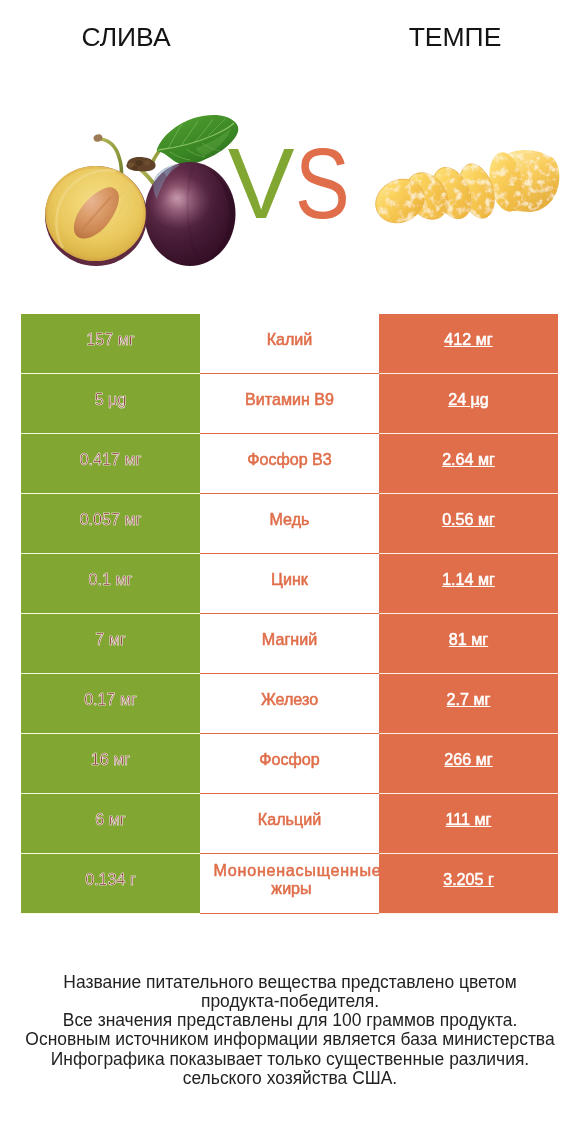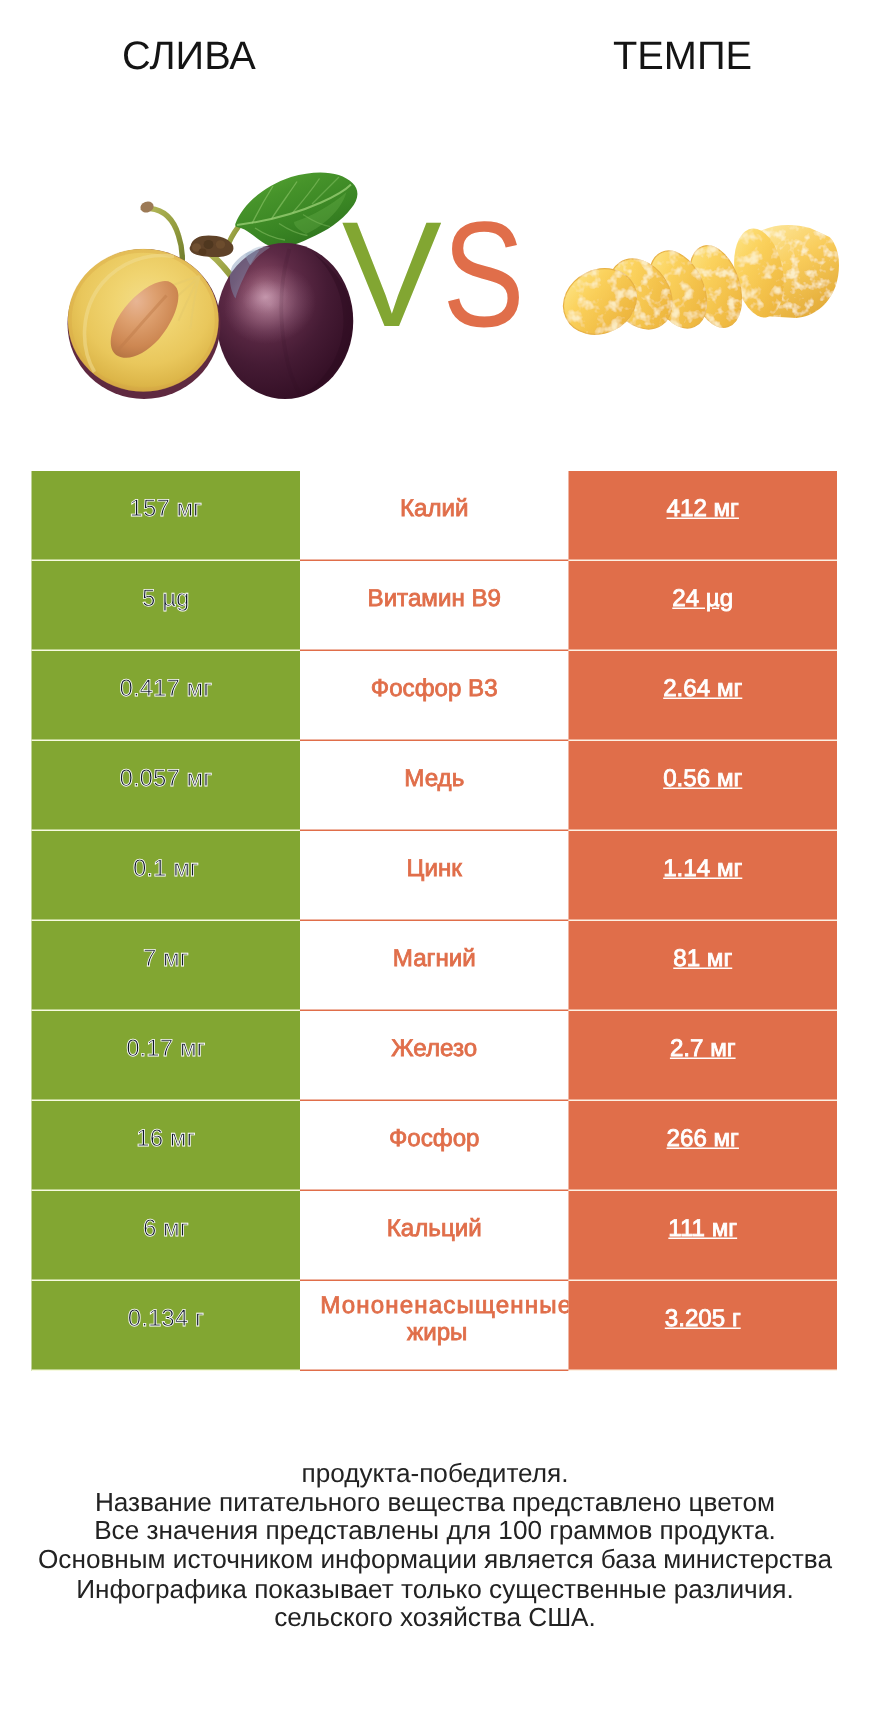--- a/index.html
+++ b/index.html
@@ -12,21 +12,21 @@
   .hdr-title.right{left:334px;width:242px;}
 
   .art{position:absolute;left:0;top:0;display:block;}
   .vs{position:absolute;left:4px;top:133px;width:571px;text-align:center;font-size:100px;line-height:100px;font-weight:400;}
   .vs .v{color:#82a632;}
   .vs .s{color:#e06e4a;display:inline-block;transform:scaleX(0.82);transform-origin:left center;margin-right:-10px;}
 
   .tbl{position:absolute;left:21px;top:314px;width:537px;}
   .row{display:flex;height:60px;}
   .cell{display:flex;align-items:center;justify-content:center;width:179px;box-sizing:border-box;font-size:16.1px;font-weight:400;text-align:center;line-height:18px;padding-bottom:9px;}
-  .c-left{background:#82a632;color:#0f172a;border-bottom:1px solid #f6fadf;-webkit-text-stroke:0.55px #fff;}
+  .c-left{background:#82a632;color:#7f1d1d;border-bottom:1px solid #f6fadf;-webkit-text-stroke:0.55px #fff;}
   .c-mid{background:#fff;border-bottom:1px solid #e06e4a;overflow:hidden;}
   .c-mid .lbl{display:block;width:100%;}
   .c-mid{-webkit-text-stroke:0.55px currentColor;}
   .c-mid.long .lbl{white-space:nowrap;letter-spacing:0.75px;position:relative;left:8px;}
   .c-mid.long .lbl .l2{display:block;letter-spacing:0;position:relative;left:-6px;}
   .c-right{background:#e06e4a;color:#fff;border-bottom:1px solid #fdf0e2;text-decoration:underline;-webkit-text-stroke:0.55px #fff;}
 
   .foot{position:absolute;left:0;top:973px;width:580px;text-align:center;font-size:17.45px;line-height:19.14px;color:#222;white-space:nowrap;}
 </style>
 </head>
@@ -262,20 +262,20 @@
       <div class="row">
         <div class="cell c-left">0.134 г</div>
         <div class="cell c-mid long" style="color: rgb(224, 110, 74);">
           <span class="lbl">Мононенасыщенные<span class="l2">жиры</span></span>
         </div>
         <div class="cell c-right">3.205 г</div>
       </div>
     </div>
 
   <div class="foot" id="foot">
+      <div>Название питательного вещества представлено цветом</div>
       <div>продукта-победителя.</div>
-      <div>Название питательного вещества представлено цветом</div>
       <div>Все значения представлены для 100 граммов продукта.</div>
       <div>Основным источником информации является база министерства</div>
       <div>Инфографика показывает только существенные различия.</div>
       <div>сельского хозяйства США.</div>
     </div>
 </div>
 
 </body></html>

